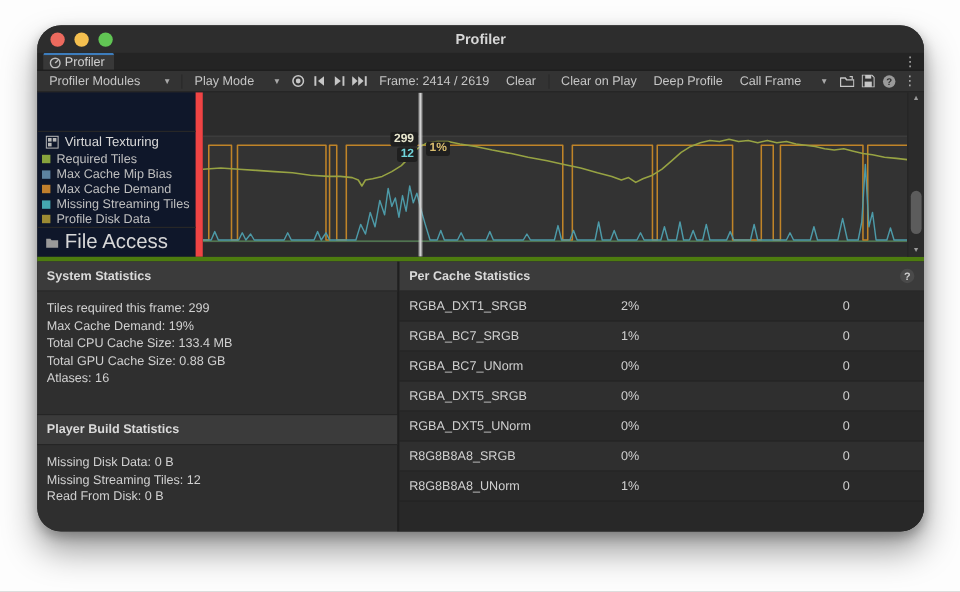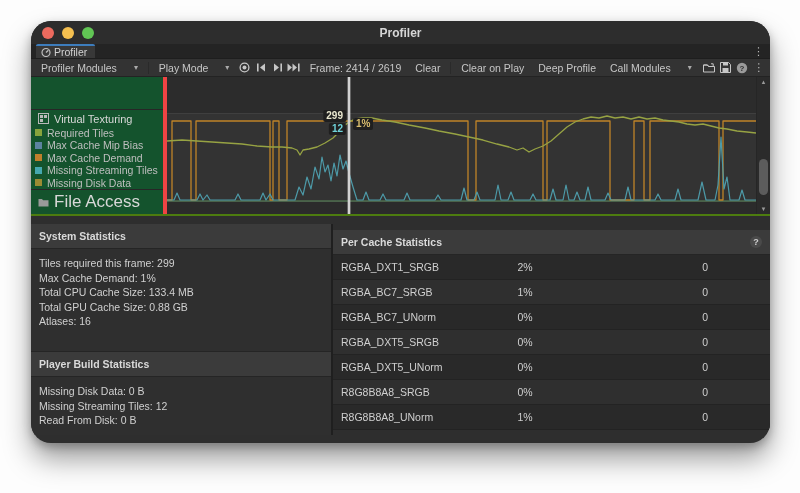--- a/index.html
+++ b/index.html
@@ -23,36 +23,36 @@
   .tbtn{display:flex;align-items:center;gap:17px;padding:0 6px;height:15px;border-radius:2px;cursor:pointer;}
   .dd .caret{font-size:8px;color:#aaaaaa;}
   .dd-modules{width:118px;justify-content:space-between;}
   .ibtn{width:18px;height:15px;display:flex;align-items:center;justify-content:center;border-radius:2px;cursor:pointer;}
   .framelbl{padding:0 6px;color:#c6c6c6;}
   .tsep{width:1px;height:12px;background:#2a2a2a;margin:0 2px;}
   .spacer{flex:1;}
   .kebab{color:#b8b8b8;font-size:11px;}
   
   .chartrow{height:137px;flex:none;display:flex;}
-  .sidebar{width:132px;flex:none;background:#14532d;border-right:4px solid #ef4444;display:flex;flex-direction:column;font-size:10.5px;}
+  .sidebar{width:132px;flex:none;background:#0f172a;border-right:6px solid #ef4444;display:flex;flex-direction:column;font-size:10.5px;}
   .sb-blank{height:33px;border-bottom:1px solid #272727;}
   .modhead{display:flex;align-items:center;gap:5px;padding:3px 0 2px 7px;color:#d8d8d8;font-size:11px;}
   .legend{padding-left:4px;}
   .legitem{display:flex;align-items:center;gap:5px;height:12.5px;color:#bfbfbf;}
   .sq{width:7px;height:7px;flex:none;}
   .sb-fill{flex:1;}
   .famod{border-top:1px solid #272727;display:flex;align-items:center;gap:5px;padding:2px 0 2px 7px;color:#d8d8d8;font-size:17px;}
   .chart{flex:1;position:relative;overflow:hidden;}
   .chart svg{display:block;width:100%;height:137px;}
   .phlabel{position:absolute;background:#1f1f1f;border-radius:2px;padding:0 3px;font-size:10px;font-weight:bold;line-height:12px;}
   .vscroll{width:13px;flex:none;background:#2b2b2b;border-left:1px solid #262626;position:relative;}
   .varrow{position:absolute;left:0;right:0;text-align:center;font-size:6px;color:#9a9a9a;}
   .vthumb{position:absolute;left:2px;right:2px;top:60%;height:26%;background:#5c5c5c;border-radius:5px;}
   
-  .bottom{flex:1;display:flex;border-top:2px solid #4d7c0f;min-height:0;align-items:center;}
+  .bottom{flex:1;display:flex;border-top:4px solid #4d7c0f;min-height:0;}
   .bleft{width:300px;flex:none;display:flex;flex-direction:column;background:#2f2f2f;border-right:2px solid #1f1f1f;}
   .phead{height:24px;flex:none;background:#3b3b3b;display:flex;align-items:center;padding:0 8px;color:#dadada;
     font-weight:bold;font-size:10.5px;border-bottom:1px solid #252525;justify-content:space-between;}
   .pbody{padding:7px 8px;color:#d0d0d0;line-height:14.5px;font-size:10.5px;}
   .ssbody{height:88px;flex:none;border-bottom:1px solid #252525;}
   .pbsbody{flex:1;}
   .bright{flex:1;background:#282828;display:flex;flex-direction:column;min-width:0;}
   .qicon{width:12px;height:12px;border-radius:50%;background:#4a4a4a;color:#cfcfcf;font-size:9px;font-weight:bold;
     display:flex;align-items:center;justify-content:center;cursor:pointer;}
   .trow{height:24px;flex:none;display:flex;align-items:center;position:relative;font-size:10.5px;color:#cfcfcf;border-bottom:1px solid #232323;}
@@ -132,21 +132,21 @@
       <span>Clear</span>
     </div>
     <div class="tsep"></div>
     <div class="tbtn">
       <span>Clear on Play</span>
     </div>
     <div class="tbtn">
       <span>Deep Profile</span>
     </div>
     <div class="tbtn dd">
-      <span>Call Modules</span>
+      <span>Call Frame</span>
       <span class="caret">▾</span>
     </div>
     <div class="spacer"></div>
     <div class="ibtn">
       <svg width="12" height="10" viewBox="0 0 12 10">
           <path d="M0.5,2 L0.5,9 L11.5,9 L11.5,3.5 L5.5,3.5 L4.5,2 Z" fill="none" stroke="#c6c6c6" stroke-width="1"></path>
           <path d="M0.5,2 L4.5,2 L5.5,3.5" fill="none" stroke="#c6c6c6" stroke-width="1"></path>
           <path d="M8,0.8 L10.2,0.8 L10.2,3" fill="none" stroke="#c6c6c6" stroke-width="1"></path>
         </svg>
     </div>
@@ -192,21 +192,21 @@
           <div class="legitem">
             <span class="sq" style="background: rgb(192, 127, 44);"></span>
             <span>Max Cache Demand</span>
           </div>
           <div class="legitem">
             <span class="sq" style="background: rgb(69, 168, 176);"></span>
             <span>Missing Streaming Tiles</span>
           </div>
           <div class="legitem">
             <span class="sq" style="background: rgb(156, 139, 51);"></span>
-            <span>Missing Disk Data</span>
+            <span>Profile Disk Data</span>
           </div>
         </div>
       <div class="sb-fill"></div>
       <div class="famod">
         <span style="display:flex">
           <svg width="11" height="9" viewBox="0 0 11 9">
               <path d="M0.5,1 L4,1 L5,2.2 L10.5,2.2 L10.5,8.5 L0.5,8.5 Z" fill="#9a9a9a"></path>
             </svg>
         </span>
         <span>File Access</span>
@@ -242,21 +242,21 @@
     </div>
   </div>
 
   <div class="bottom">
     <div class="bleft">
       <div class="phead">
         <span>System Statistics</span>
       </div>
       <div class="pbody ssbody">
           <div>Tiles required this frame: 299</div>
-          <div>Max Cache Demand: 1%</div>
+          <div>Max Cache Demand: 19%</div>
           <div>Total CPU Cache Size: 133.4 MB</div>
           <div>Total GPU Cache Size: 0.88 GB</div>
           <div>Atlases: 16</div>
         </div>
       <div class="phead">
         <span>Player Build Statistics</span>
       </div>
       <div class="pbody pbsbody">
           <div>Missing Disk Data: 0 B</div>
           <div>Missing Streaming Tiles: 12</div>

